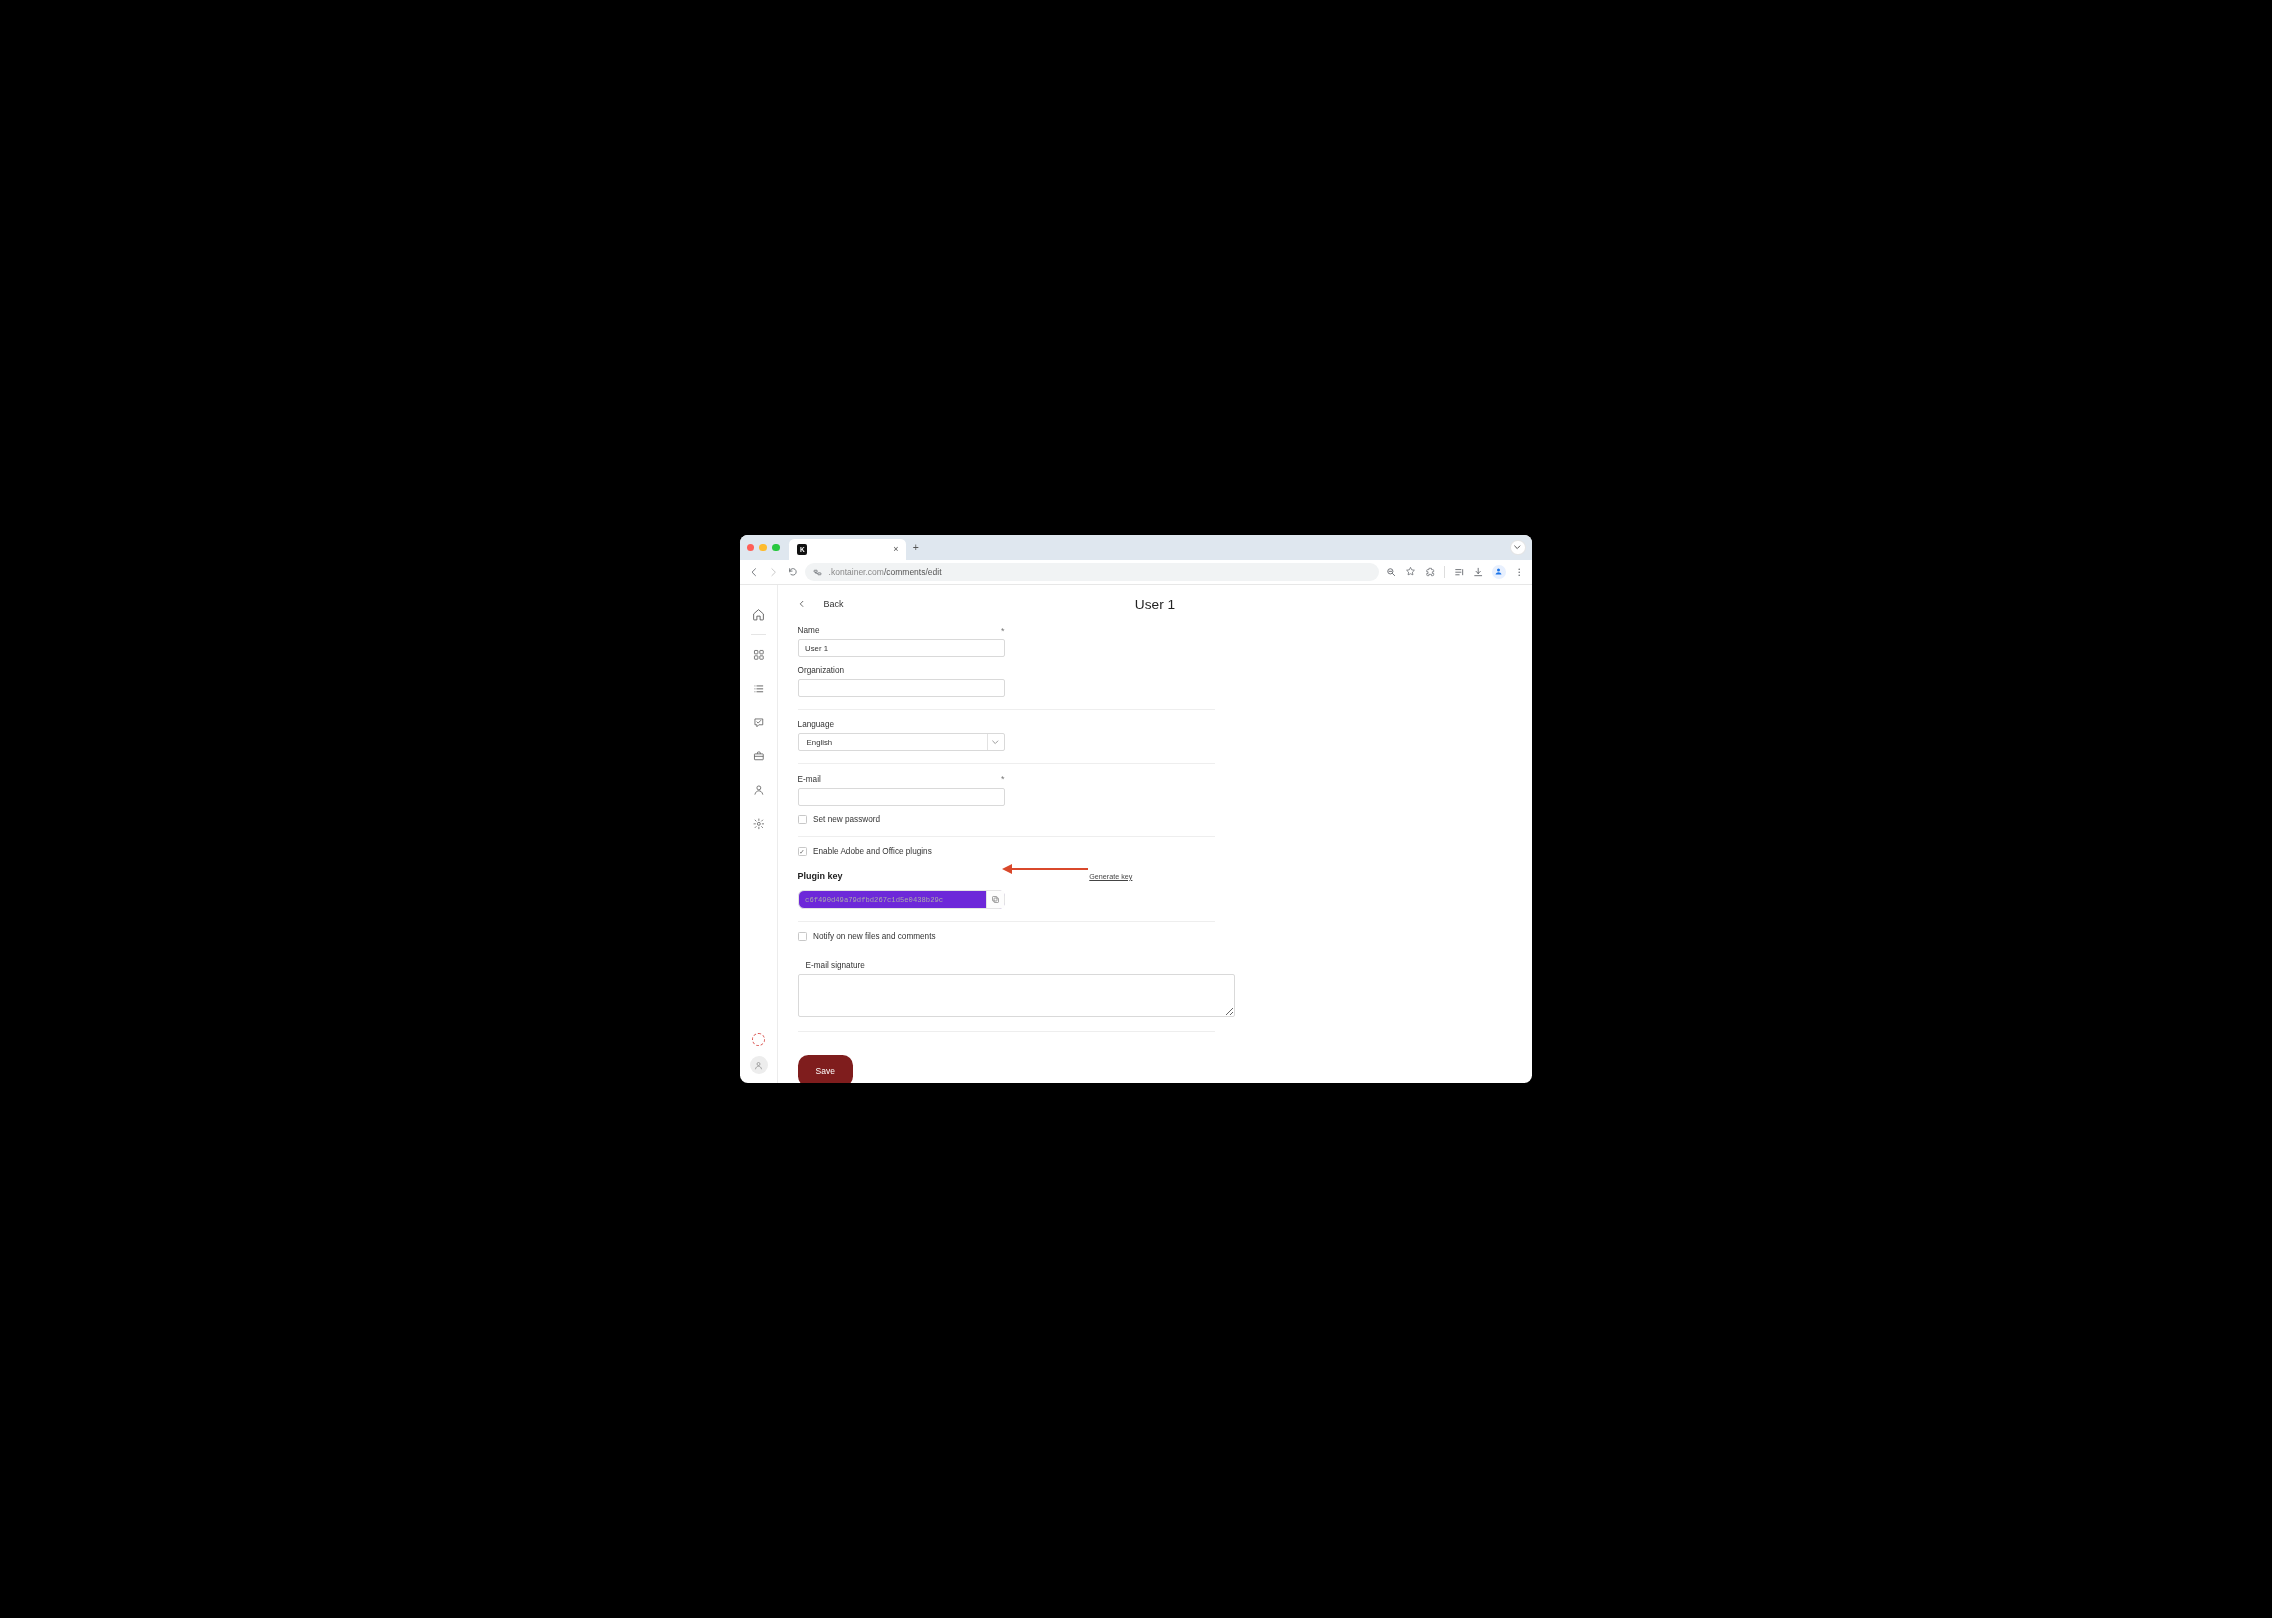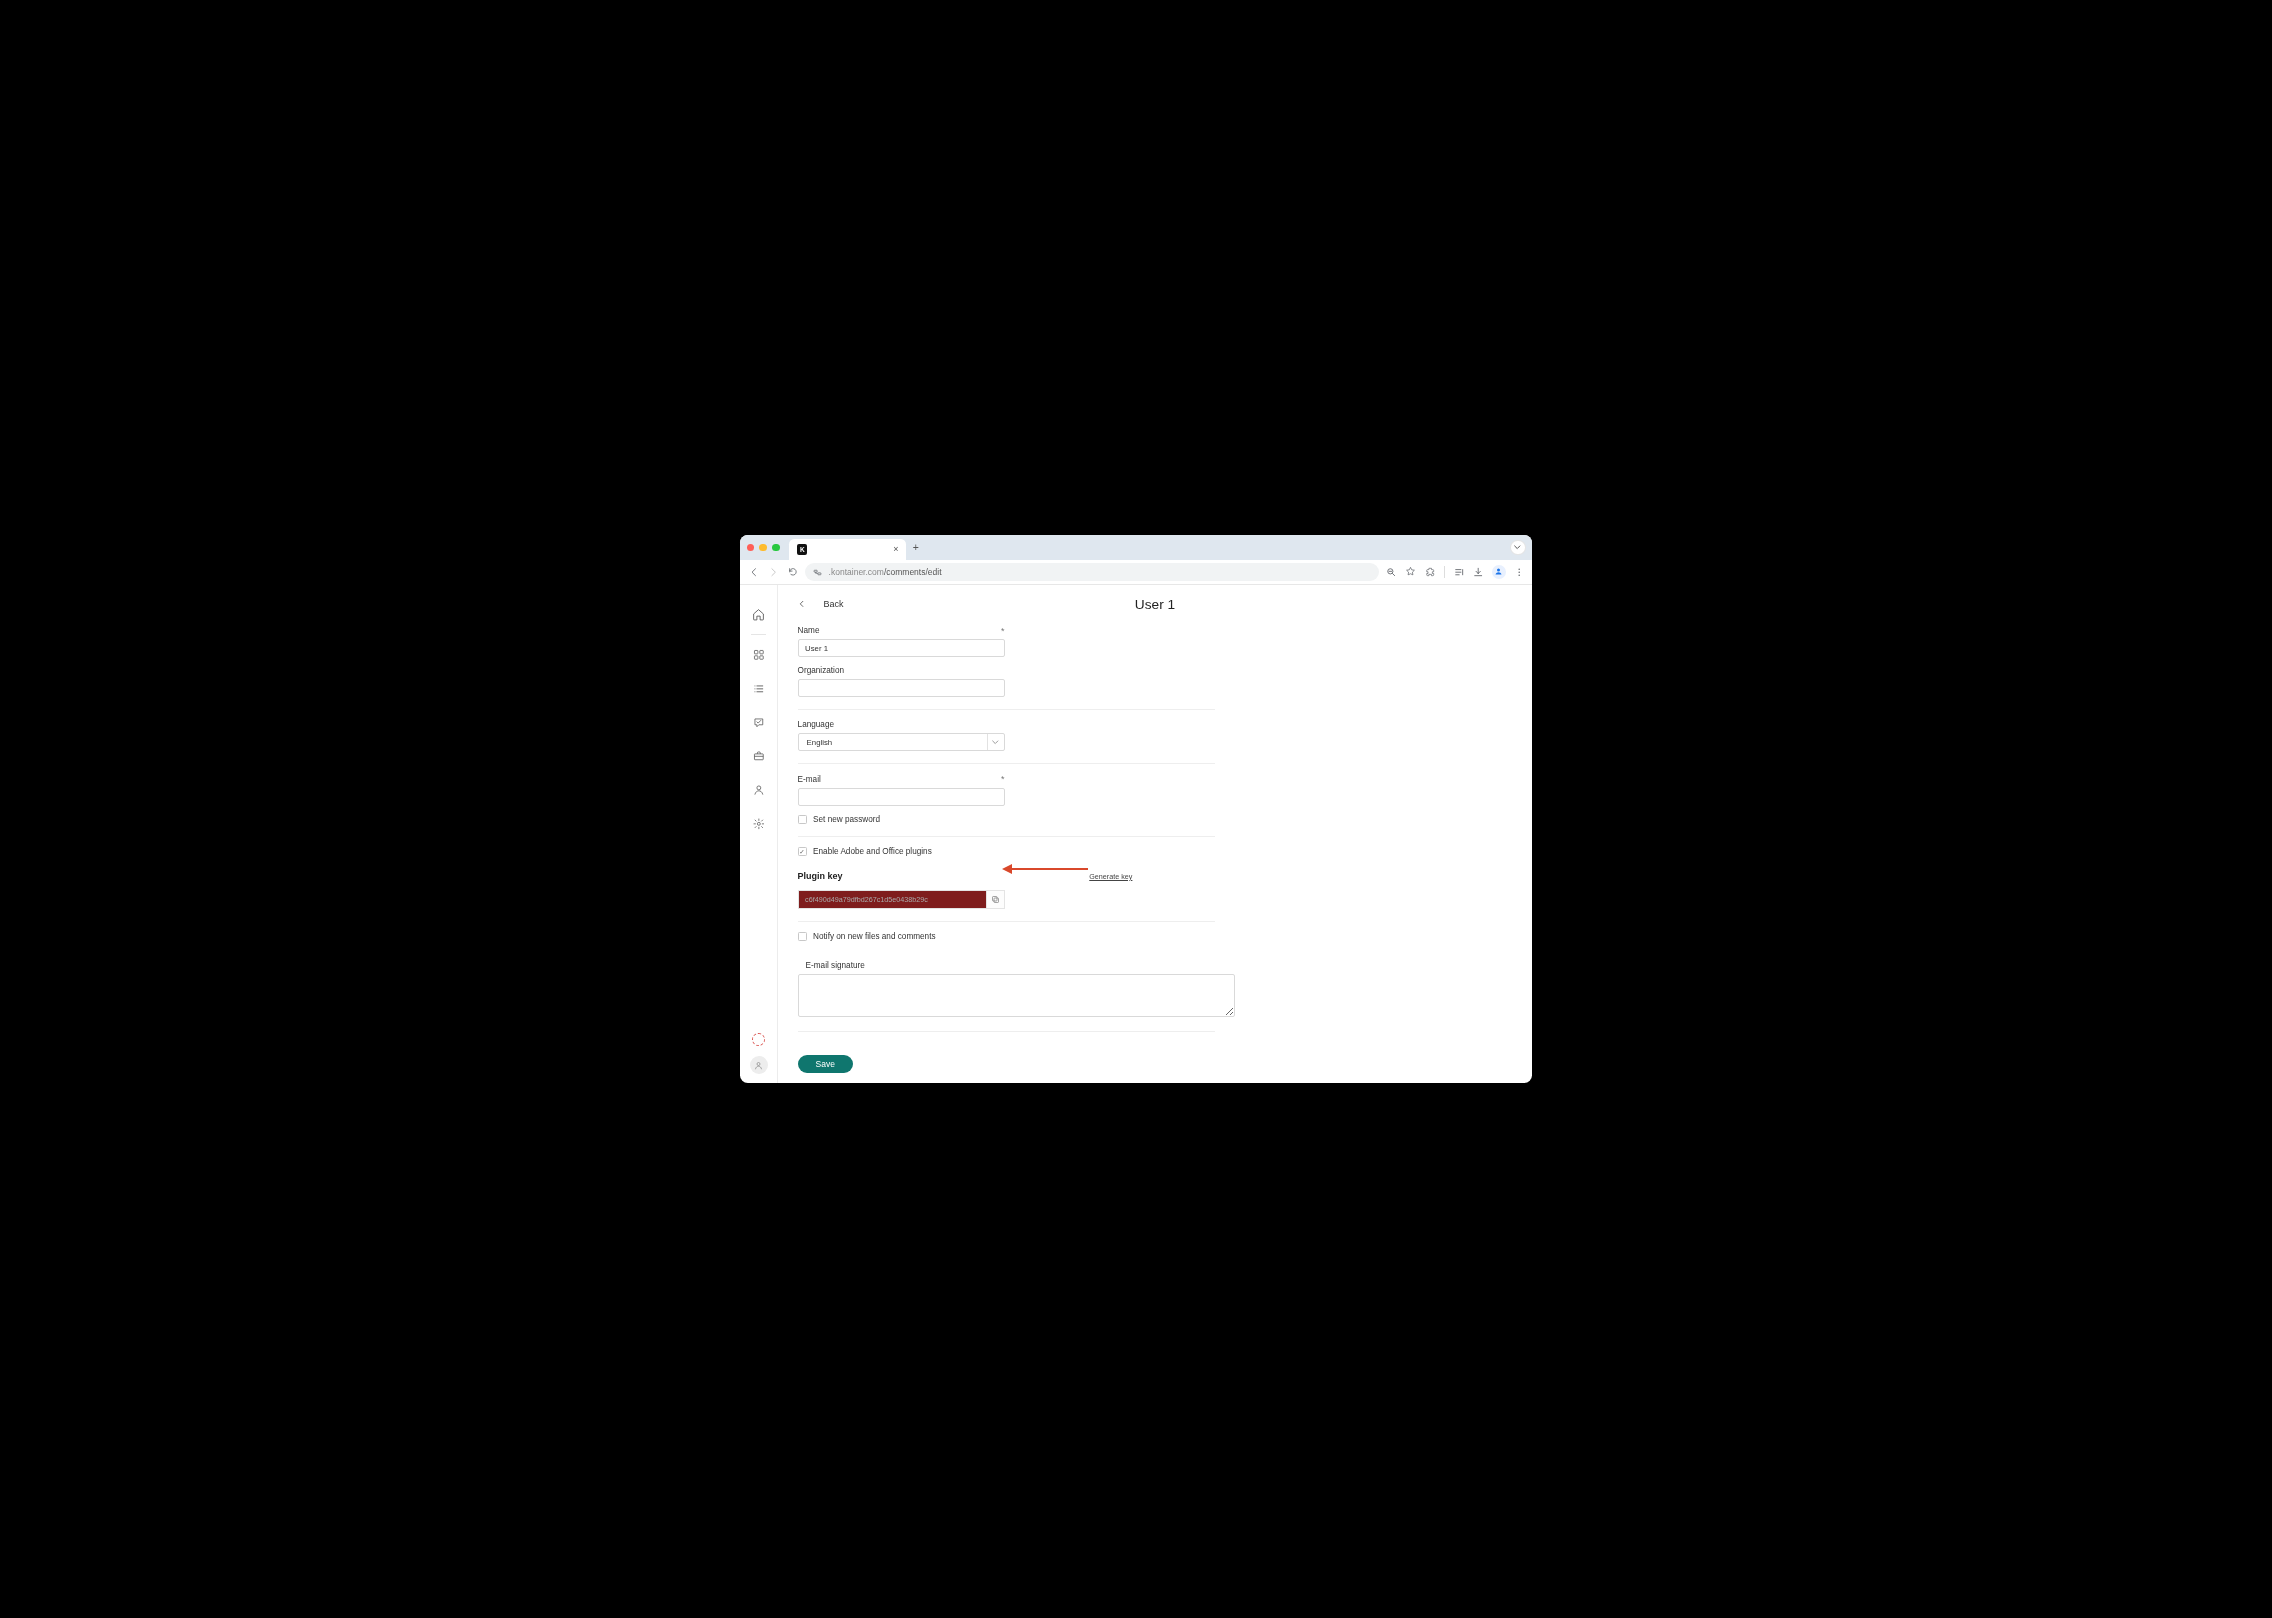--- a/index.html
+++ b/index.html
@@ -188,43 +188,43 @@
   display:flex; align-items:baseline; gap: 16px;
   margin-top: 14.4px; position: relative;
 }
 .plugin-title { font-size: 9px; font-weight: 600; color:#222; }
 .gen-key {
   font-size: 7.2px; color:#444; text-decoration: underline; cursor:pointer;
   margin-left: auto; position: relative; left: -83px;
 }
 .key-wrap {
   margin-top: 9px; width: 207px; height: 19.6px;
-  border:0.7px solid #e4e4e4; border-radius:0;
-  display:flex; align-items:center; background:#7f1d1d;
+  border:0.7px solid #e4e4e4; border-radius:6px;
+  display:flex; align-items:center; background:#6d28d9;font-family:Liberation Mono, monospace;
 }
 .key-text {
   flex:1; padding:0 6.5px; font-size:7.2px; color:#aaa;
   font-family: inherit;
   white-space:nowrap; overflow:hidden;
 }
 .copy-btn {
   width:18px; height:100%; border-left:0.7px solid #e4e4e4;
   display:flex; align-items:center; justify-content:center;
   color:#666; cursor:pointer; background:#fdfdfd;
 }
 .sig-area {
   width: 437px; height: 43px;
   border:0.7px solid #d9d9d9; border-radius:2px;
   resize: both; font-size:7.8px; padding:3.9px 5.2px;
   font-family: inherit;
 }
 .save-btn {
   margin-top: 13px;
-  padding: 4px 18px;
-  background: #0f766e; color:#fff;
+  padding: 11px 18px;
+  background: #7f1d1d; color:#fff;
   border:none; border-radius: 10.4px;
   font-size:8.5px; cursor:pointer;
 }
 
 
 .arrow-annot {
   position:absolute; pointer-events:none;
   width: 86px; height: 10.4px;
 }
 .arrow-annot .shaft {

